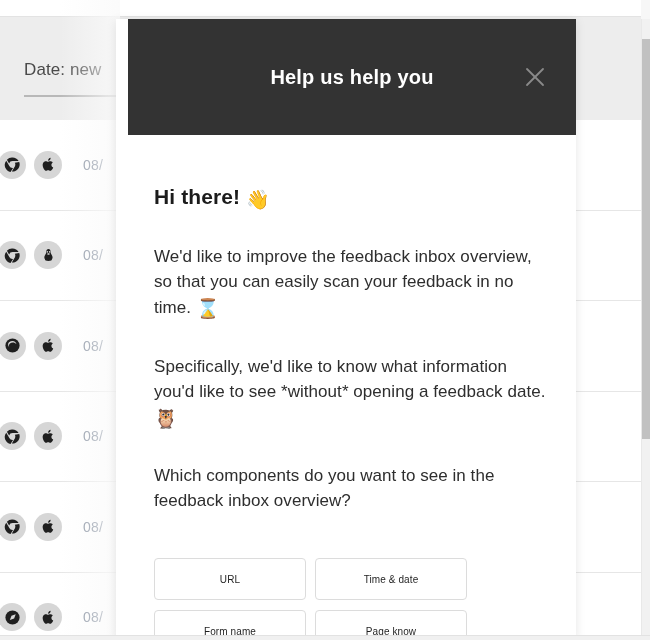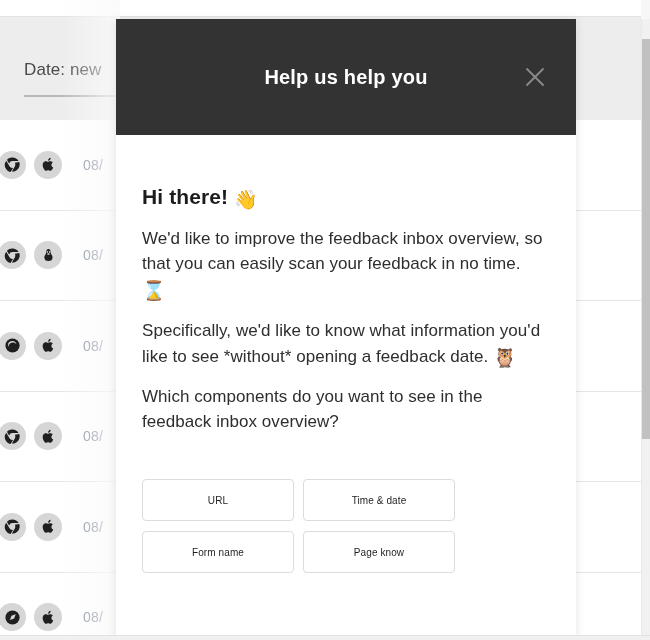--- a/index.html
+++ b/index.html
@@ -115,20 +115,21 @@
     position: absolute;
     left: 116px;
     top: 19px;
     width: 460px;
     height: 621px;
     background: #ffffff;
     box-shadow: 0 2px 10px rgba(0,0,0,0.10);
     overflow: hidden;
     display: flex;
     flex-direction: column;
+    padding-left: 12px;
   }
 
   .modal-header {
     position: relative;
     height: 116px;
     background: #333333;
     flex: 0 0 auto;
   }
 
   .modal-title {
@@ -170,21 +171,21 @@
     margin-bottom: 12px;
     letter-spacing: 0.1px;
     line-height: 1.3;
   }
   .emo { font-size: 19px; vertical-align: -2px; }
 
   .para {
     font-size: 17px;
     color: #2e2e2e;
     line-height: 1.47;
-    margin-top: 14px;
+    margin-top: 32px;
     max-width: 465px;
     letter-spacing: 0.05px;
   }
 
   .options {
     margin-top: 44px;
     display: flex;
     flex-wrap: wrap;
     gap: 10px 9px;
     width: 470px;

